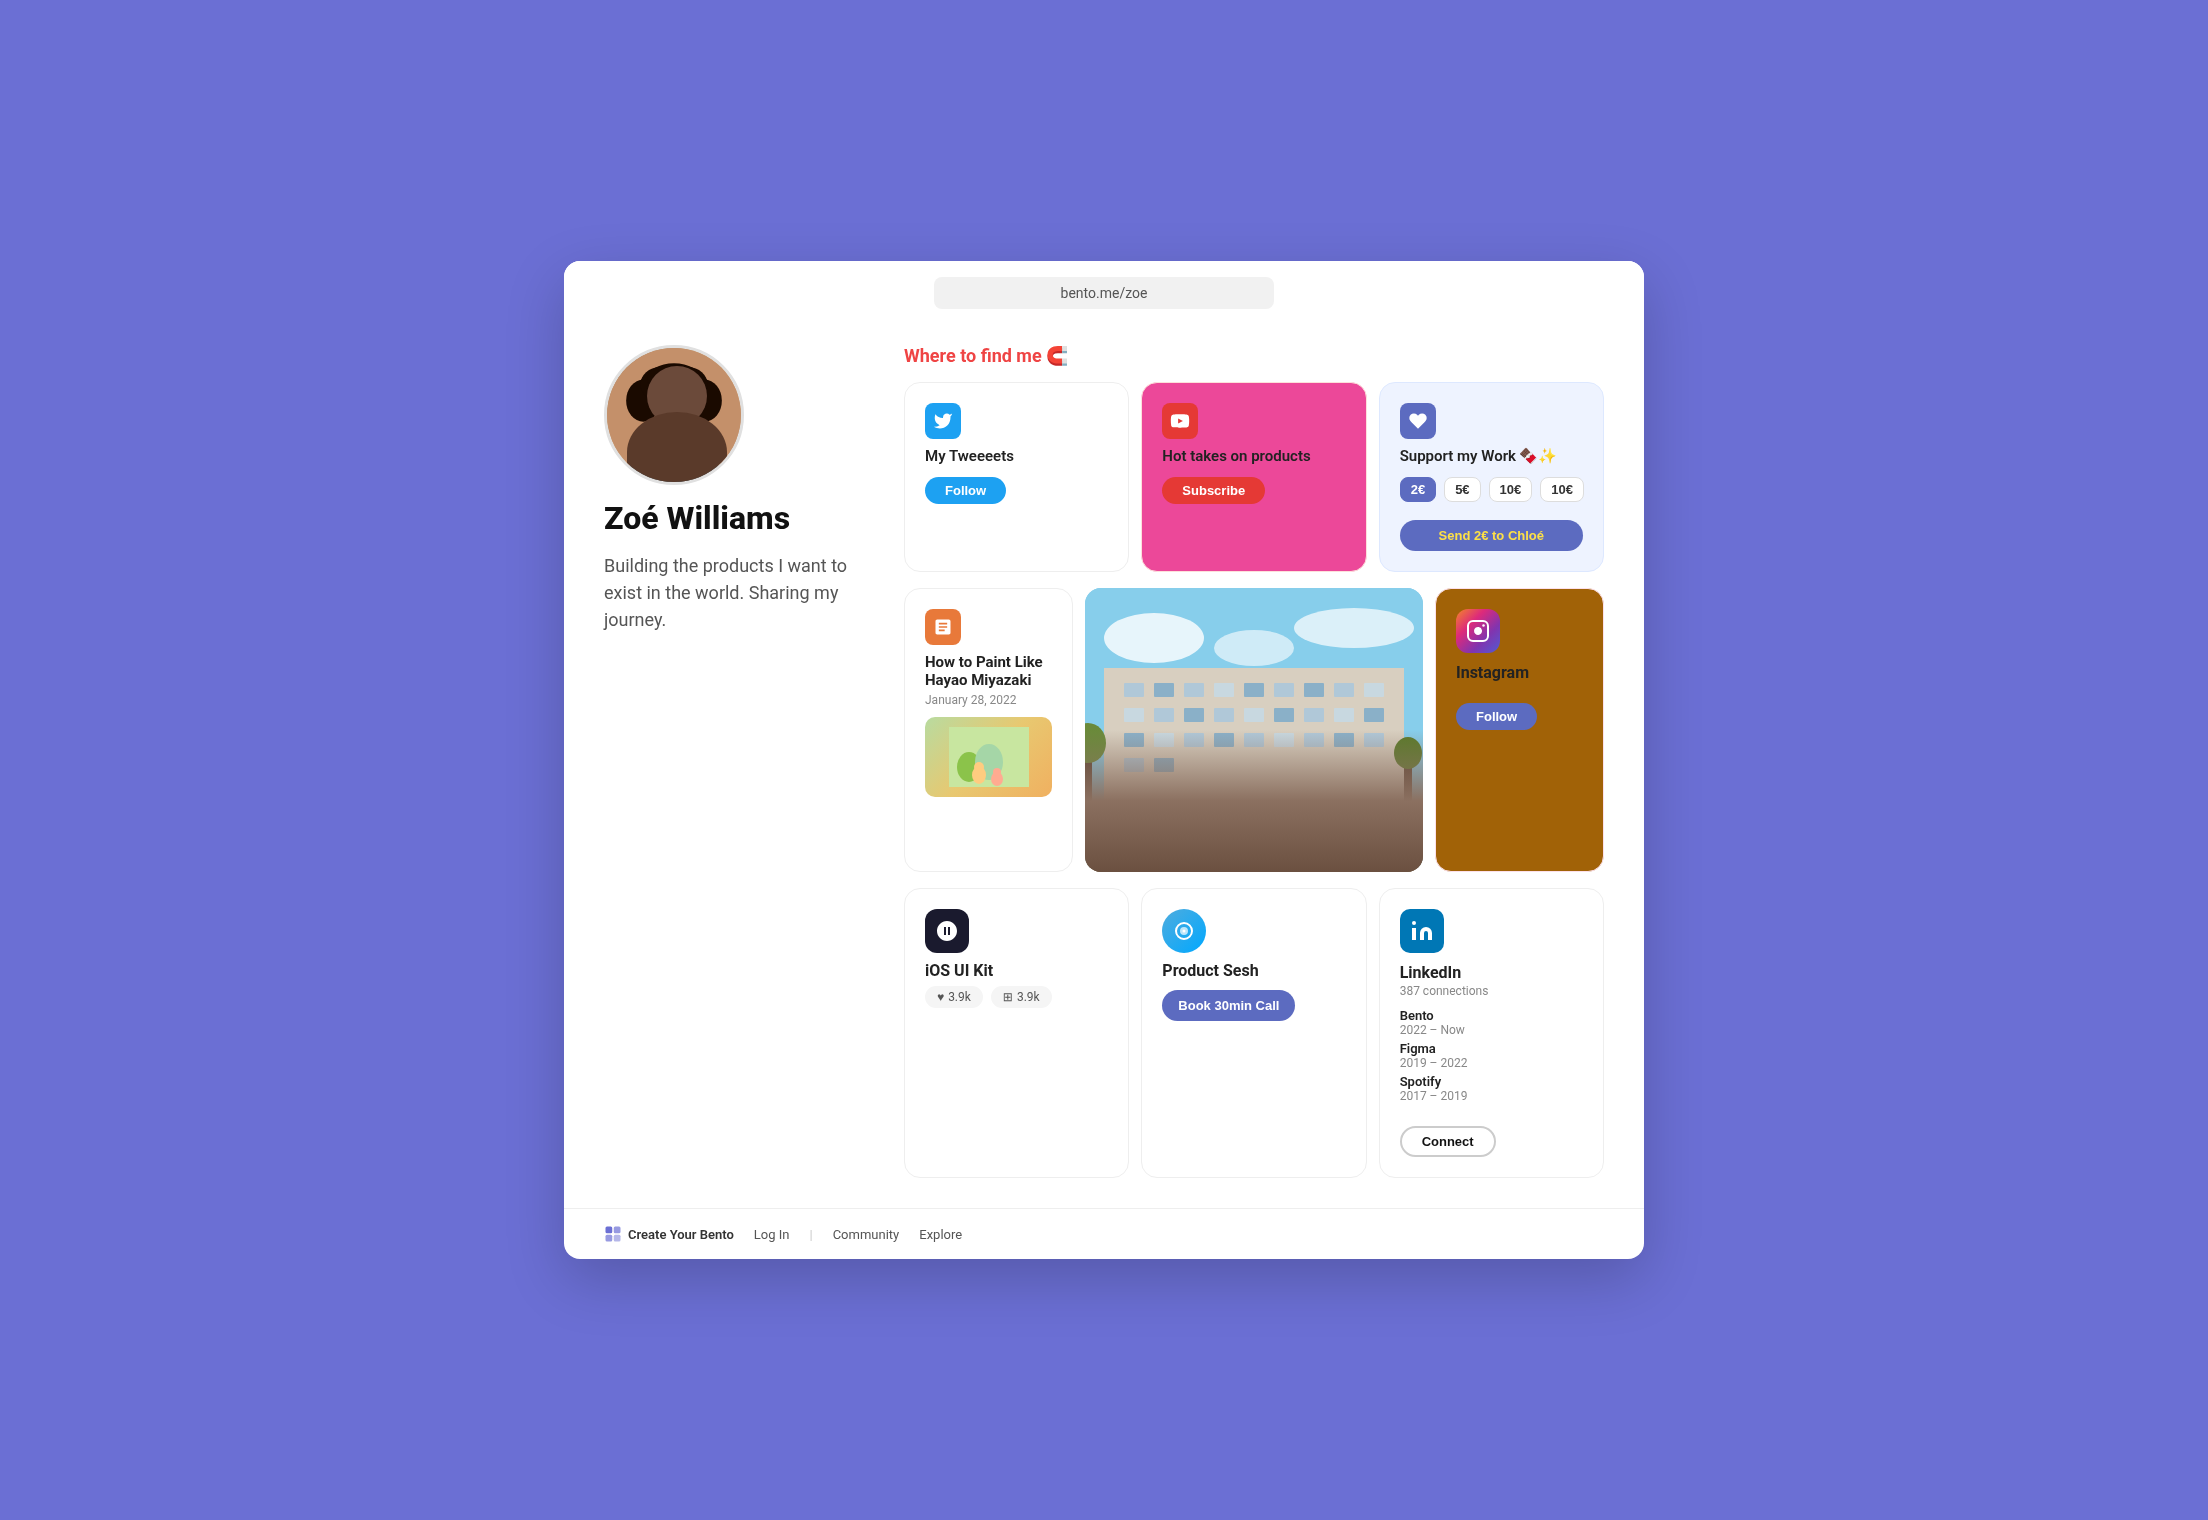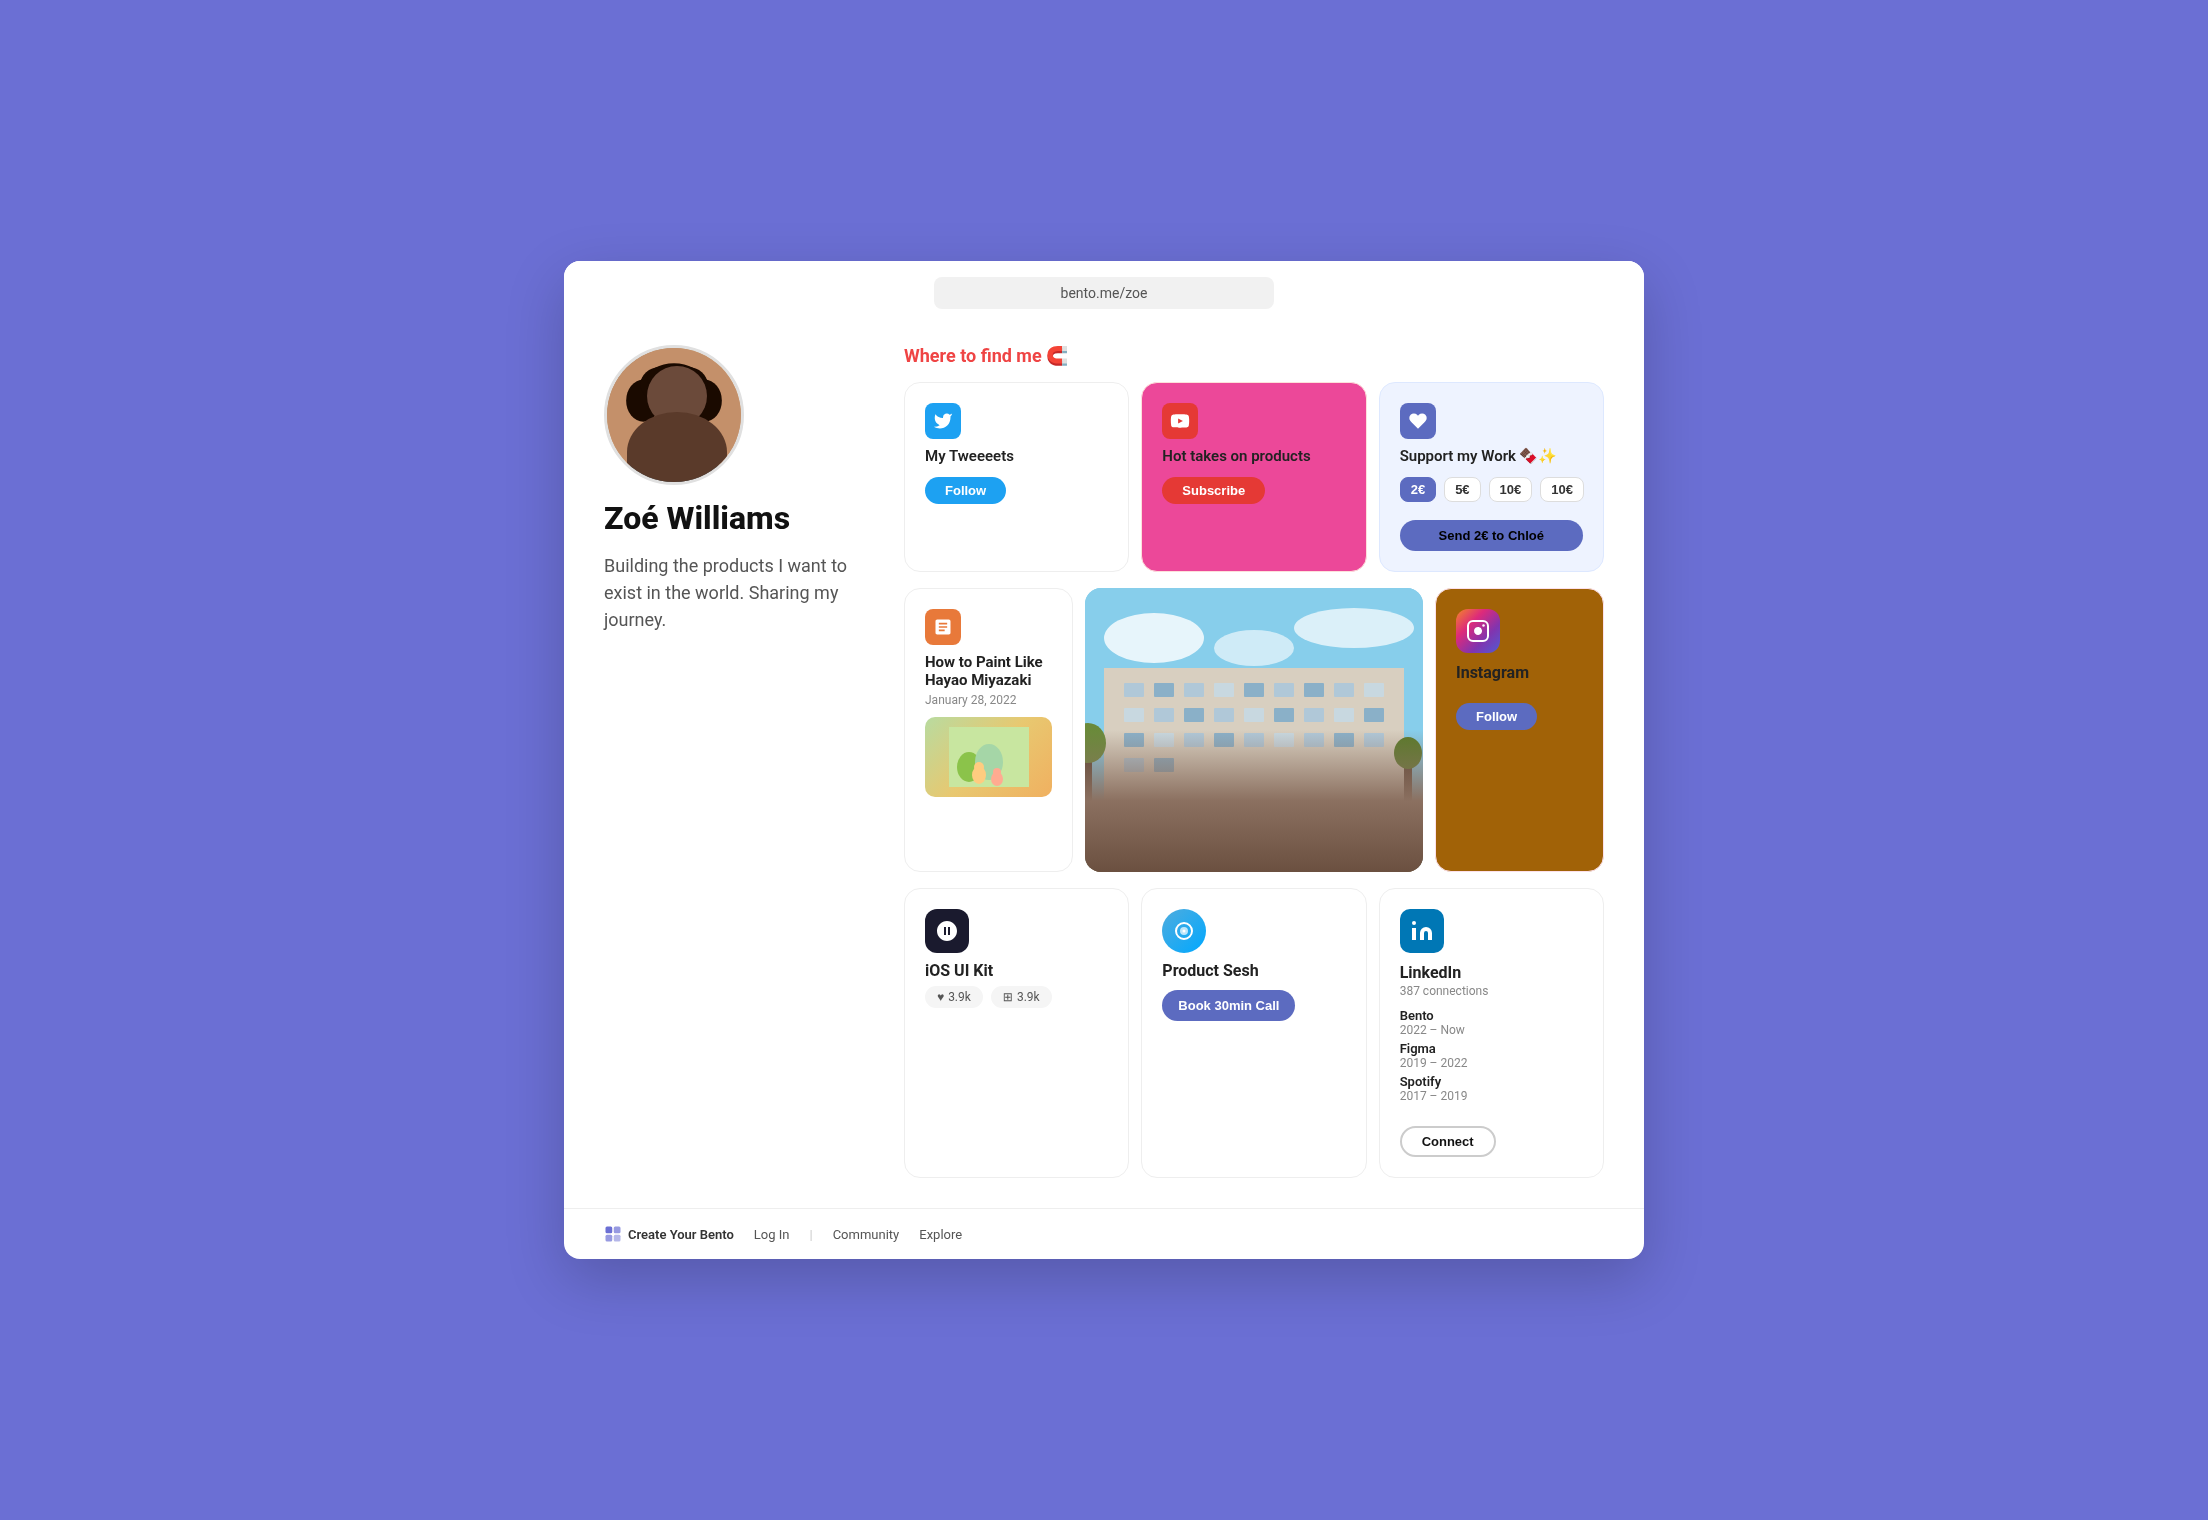--- a/index.html
+++ b/index.html
@@ -182,21 +182,21 @@
       color: #111;
       border: 2px solid #ccc;
       border-radius: 20px;
       padding: 6px 20px;
       font-size: 13px;
       font-weight: 600;
       cursor: pointer;
     }
     .btn-send {
       background: #5c6bc0;
-      color: #000000;
+      color: #fde047;
       border: none;
       border-radius: 20px;
       padding: 8px 16px;
       font-size: 13px;
       font-weight: 600;
       cursor: pointer;
       width: 100%;
       margin-top: 10px;
     }
     

